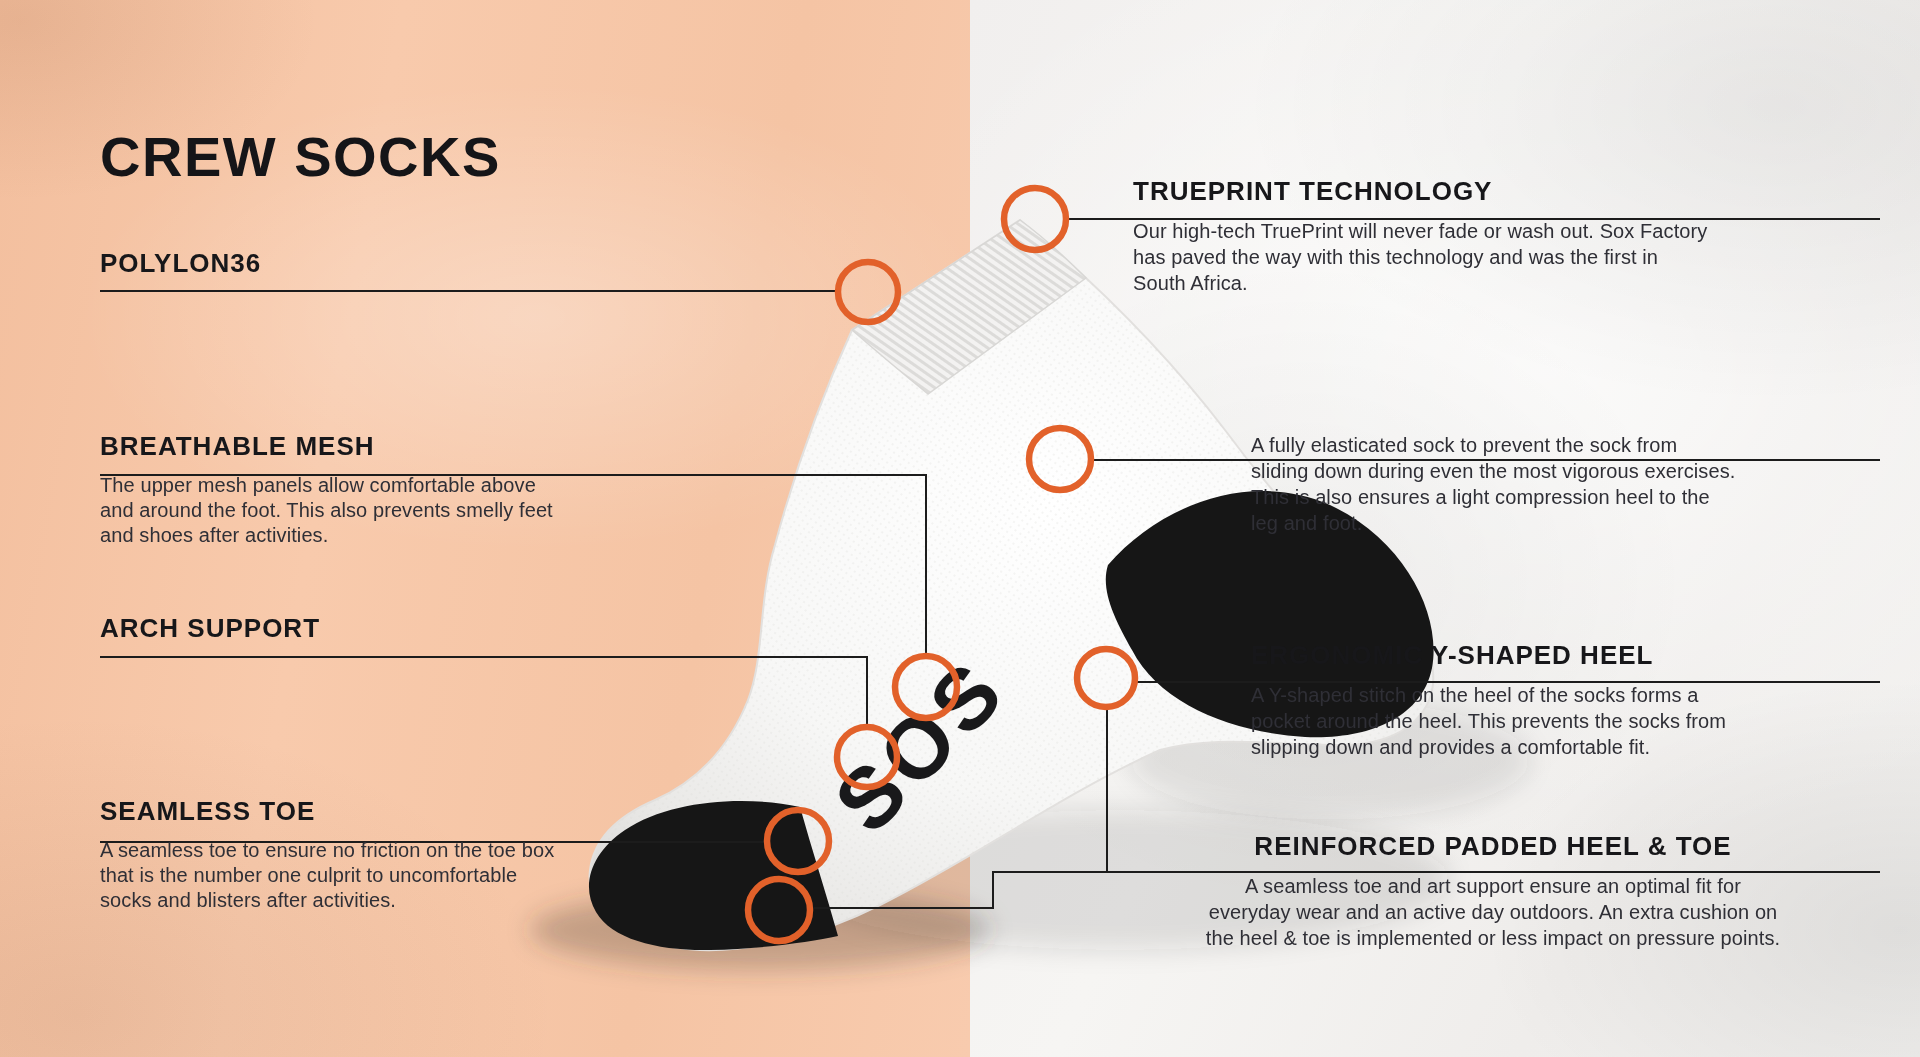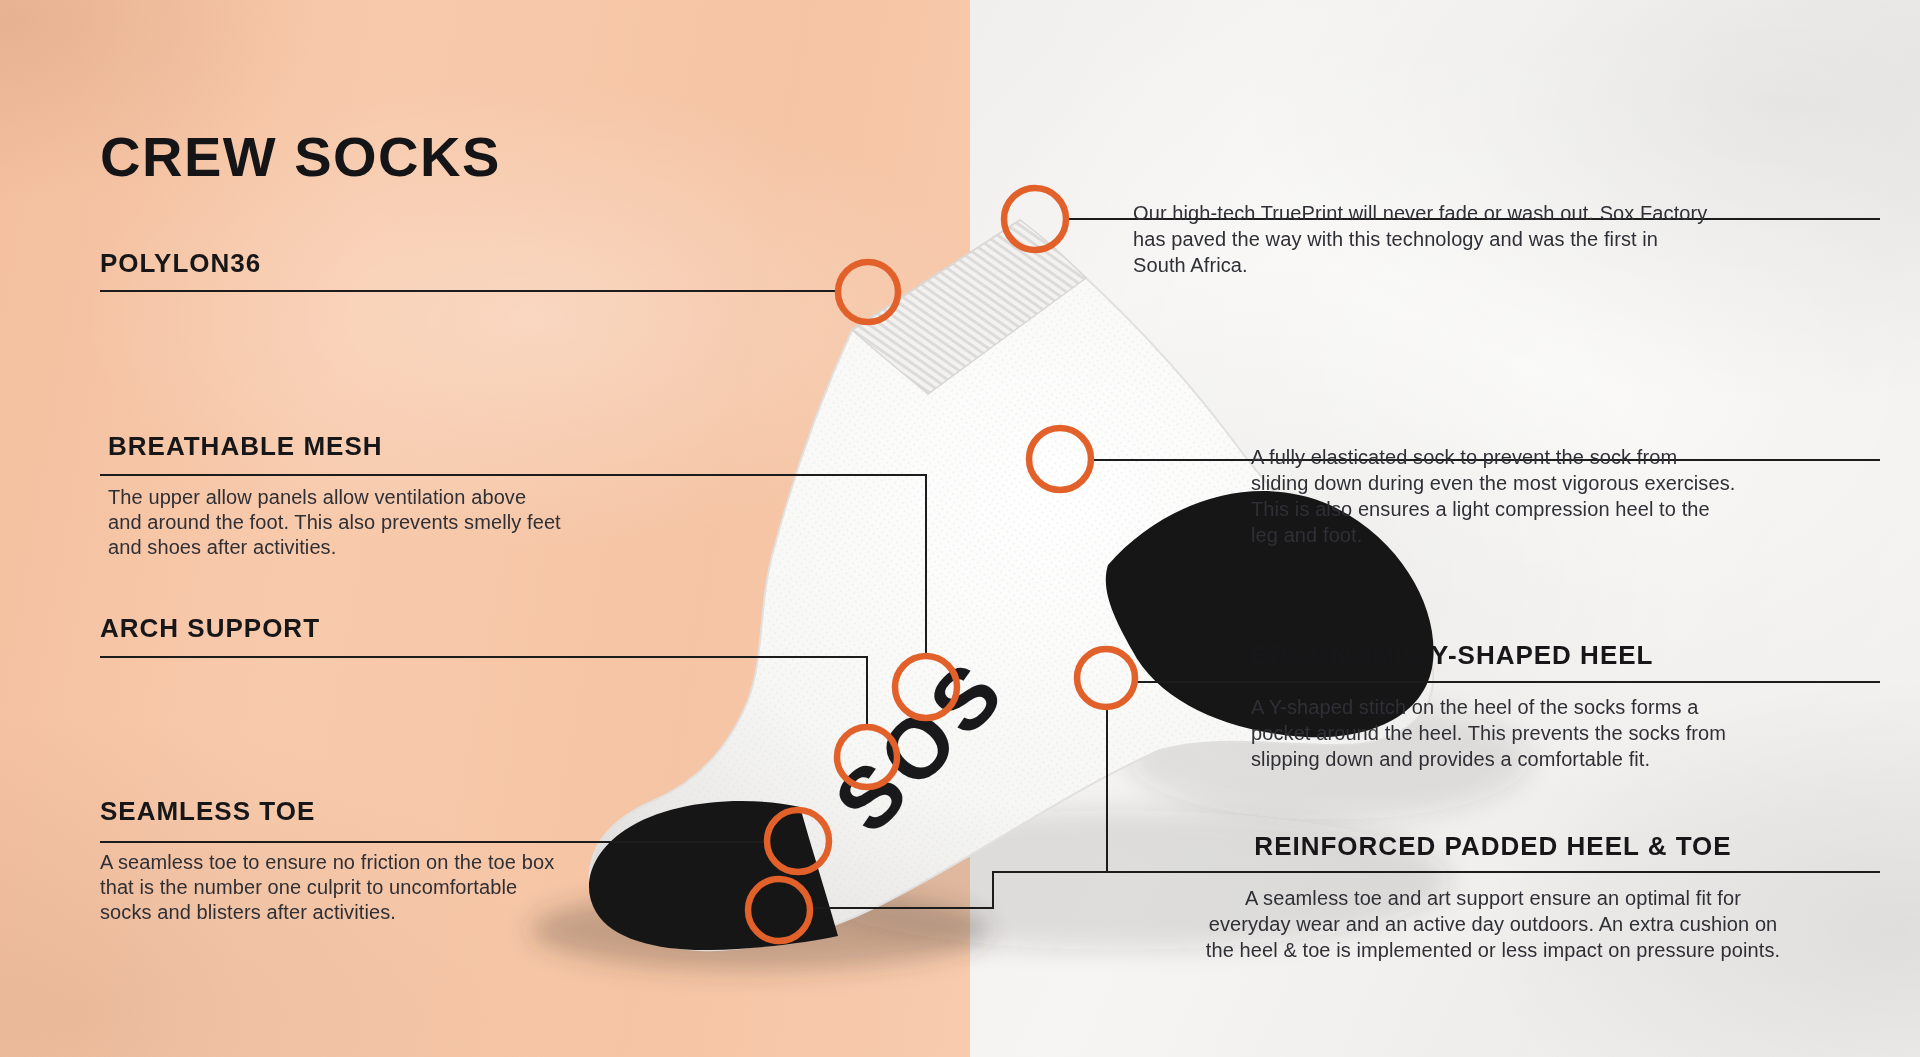--- a/index.html
+++ b/index.html
@@ -28,27 +28,27 @@
   .page-title{
     position:absolute;left:100px;top:88px;z-index:3;
     font-size:56px;font-weight:700;letter-spacing:1.5px;color:#151518;line-height:1.1;
   }
   .feature{position:absolute;z-index:3;}
   .feature-heading{
     font-size:26px;font-weight:800;letter-spacing:1px;color:#17171a;
     line-height:30px;white-space:nowrap;
   }
   .feature-body{
-    margin-top:24px;font-size:20px;color:#2f2f36;white-space:pre-line;
+    margin-top:12px;font-size:20px;color:#2f2f36;white-space:pre-line;
     letter-spacing:0.1px;
   }
   .left-col .feature-body{line-height:25px;}
   .right-col .feature-body{line-height:26px;}
   .f-polylon{left:100px;top:248px;width:520px;}
-  .f-breathable{left:108px;top:431px;width:520px;}
+  .f-breathable{left:100px;top:431px;width:520px;}
   .f-arch{left:100px;top:613px;width:540px;}
   .f-seamless{left:100px;top:796px;width:540px;}
   .f-trueprint{left:1133px;top:176px;width:660px;}
   .f-elasticated{left:1251px;top:420px;width:580px;}
   .f-ergonomic{left:1251px;top:640px;width:580px;}
   .f-reinforced{left:1133px;top:831px;width:720px;text-align:center;}
 </style>
 </head>
 <body>
 
@@ -153,37 +153,38 @@
   </svg>
 
   <h1 class="page-title">CREW SOCKS</h1>
 
   <div class="left-col">
     <div class="feature f-polylon">
       <div class="feature-heading">POLYLON36</div>
     </div>
     <div class="feature f-breathable">
       <div class="feature-heading">BREATHABLE MESH</div>
-      <div class="feature-body">The upper allow panels allow ventilation above
+      <div class="feature-body">The upper mesh panels allow comfortable above
 and around the foot. This also prevents smelly feet
 and shoes after activities.</div>
     </div>
     <div class="feature f-arch">
       <div class="feature-heading">ARCH SUPPORT</div>
     </div>
     <div class="feature f-seamless">
       <div class="feature-heading">SEAMLESS TOE</div>
       <div class="feature-body">A seamless toe to ensure no friction on the toe box
 that is the number one culprit to uncomfortable
 socks and blisters after activities.</div>
     </div>
   </div>
 
   <div class="right-col">
     <div class="feature f-trueprint">
+      <div class="feature-heading">TRUEPRINT TECHNOLOGY</div>
       <div class="feature-body">Our high-tech TruePrint will never fade or wash out. Sox Factory
 has paved the way with this technology and was the first in
 South Africa.</div>
     </div>
     <div class="feature f-elasticated">
       <div class="feature-body">A fully elasticated sock to prevent the sock from
 sliding down during even the most vigorous exercises.
 This is also ensures a light compression  heel to the
 leg and foot.</div>
     </div>

